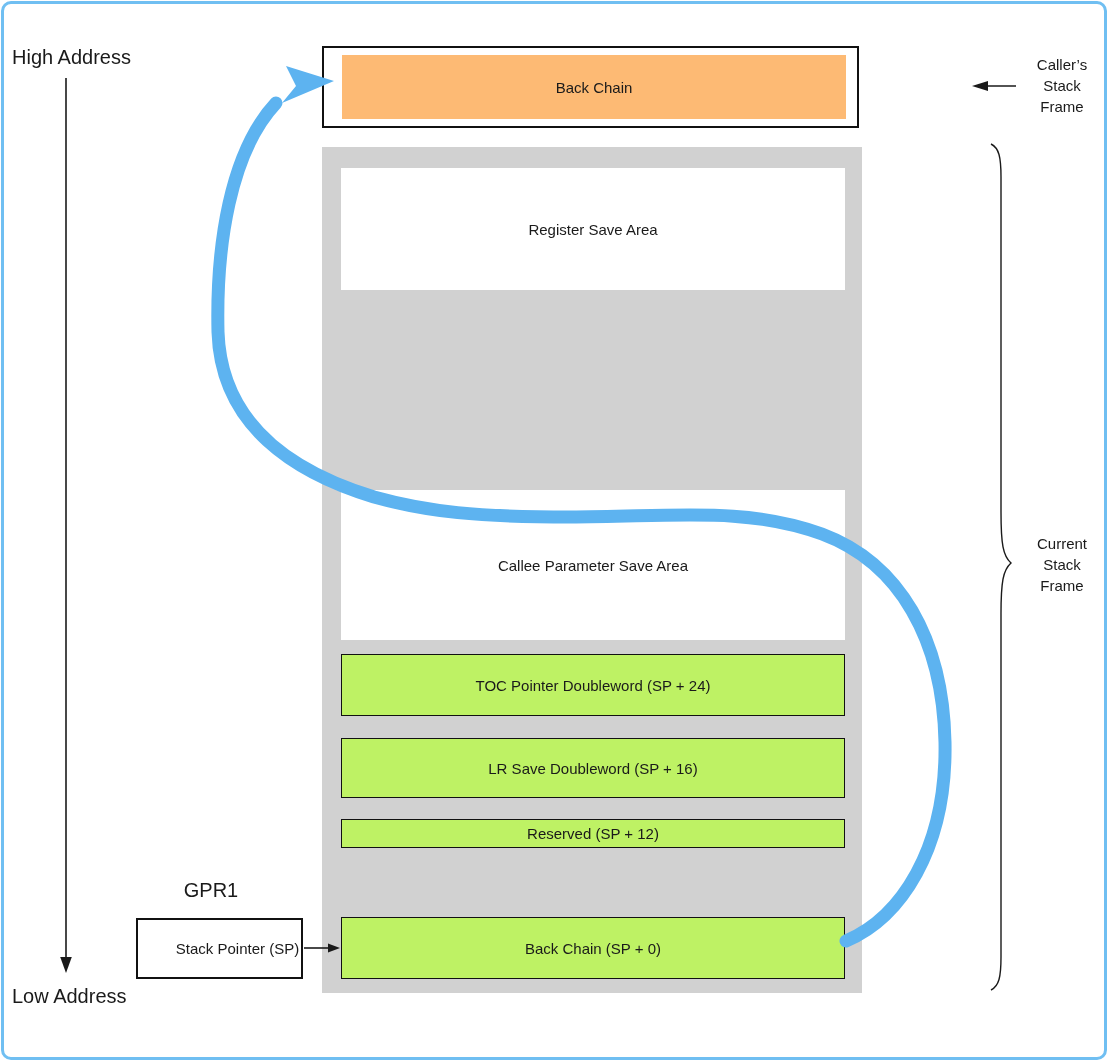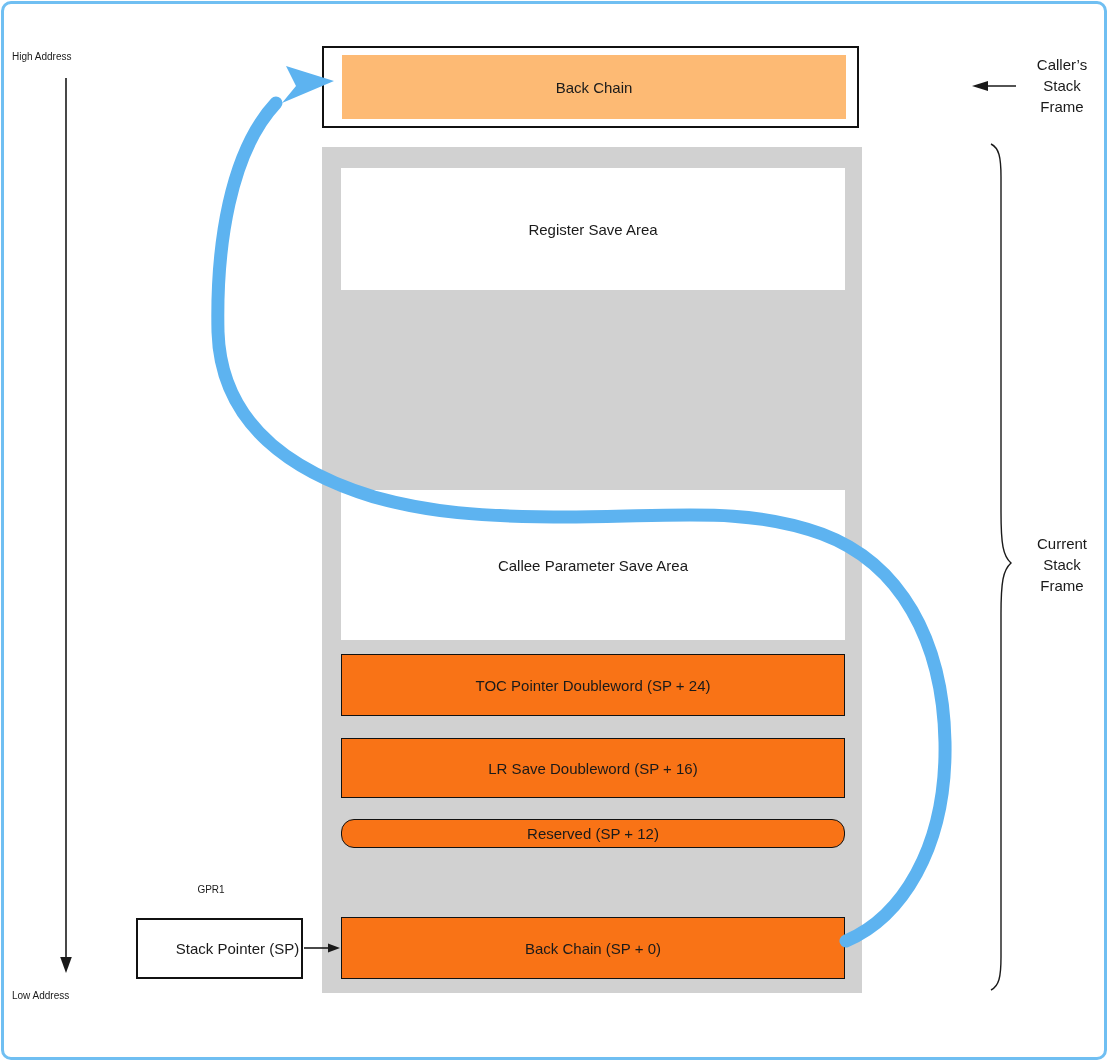--- a/index.html
+++ b/index.html
@@ -9,21 +9,21 @@
     background:#ffffff;
     font-family:"Liberation Sans","DejaVu Sans",sans-serif;
     color:#1a1a1a;
     overflow:hidden;
   }
   .page-border{
     position:absolute;left:1px;top:1px;right:1px;bottom:1px;
     border:3px solid #70bff2;border-radius:10px;
     pointer-events:none;
   }
-  .lbl{position:absolute;font-size:10px;line-height:18px;white-space:nowrap;}
+  .lbl{position:absolute;font-size:20px;line-height:18px;white-space:nowrap;}
   .side-label{position:absolute;left:1014px;width:96px;text-align:center;
     font-size:15px;line-height:21px;}
   .side-label span{display:block;}
   
   .caller-box{
     position:absolute;left:322px;top:46px;width:537px;height:82px;
     border:2px solid #111;background:#fff;box-sizing:border-box;
   }
   .caller-inner{
     position:absolute;left:18px;top:7px;width:504px;height:64px;
@@ -34,21 +34,21 @@
   .frame-container{
     position:absolute;left:322px;top:147px;width:540px;height:846px;
     background:#d1d1d1;
   }
   .row{
     position:absolute;left:19px;width:504px;
     display:flex;align-items:center;justify-content:center;
     font-size:15px;box-sizing:border-box;text-align:center;
   }
   .row.white{background:#ffffff;}
-  .row.gray{background:#f97316;border:1px solid #111;}
+  .row.gray{background:#bef264;border:1px solid #111;}
   
   .sp-box{
     position:absolute;left:136px;top:918px;width:167px;height:61px;
     border:2px solid #111;background:#fff;box-sizing:border-box;
     display:flex;align-items:center;justify-content:center;font-size:15px;padding-left:36px;
   }
   .overlay{
     position:absolute;left:0;top:0;width:1108px;height:1061px;
     pointer-events:none;z-index:10;
   }
@@ -73,21 +73,21 @@
     <span>Caller’s</span>
     <span>Stack</span>
     <span>Frame</span>
   </div>
 
   <div class="frame-container">
     <div class="row white" style="top:21px;height:122px;">Register Save Area</div>
     <div class="row white" style="top:343px;height:150px;">Callee Parameter Save Area</div>
     <div class="row gray" style="top:507px;height:62px;">TOC Pointer Doubleword (SP + 24)</div>
     <div class="row gray" style="top:591px;height:60px;">LR Save Doubleword (SP + 16)</div>
-    <div class="row gray" style="top:672px;height:29px;border-radius:13px;">Reserved (SP + 12)</div>
+    <div class="row gray" style="top:672px;height:29px;">Reserved (SP + 12)</div>
     <div class="row gray" style="top:770px;height:62px;">Back Chain (SP + 0)</div>
   </div>
 
   <div class="side-label" style="top:533px;">
     <span>Current</span>
     <span>Stack</span>
     <span>Frame</span>
   </div>
 
   <div class="lbl" style="left:161px;top:881px;width:100px;text-align:center;">GPR1</div>

